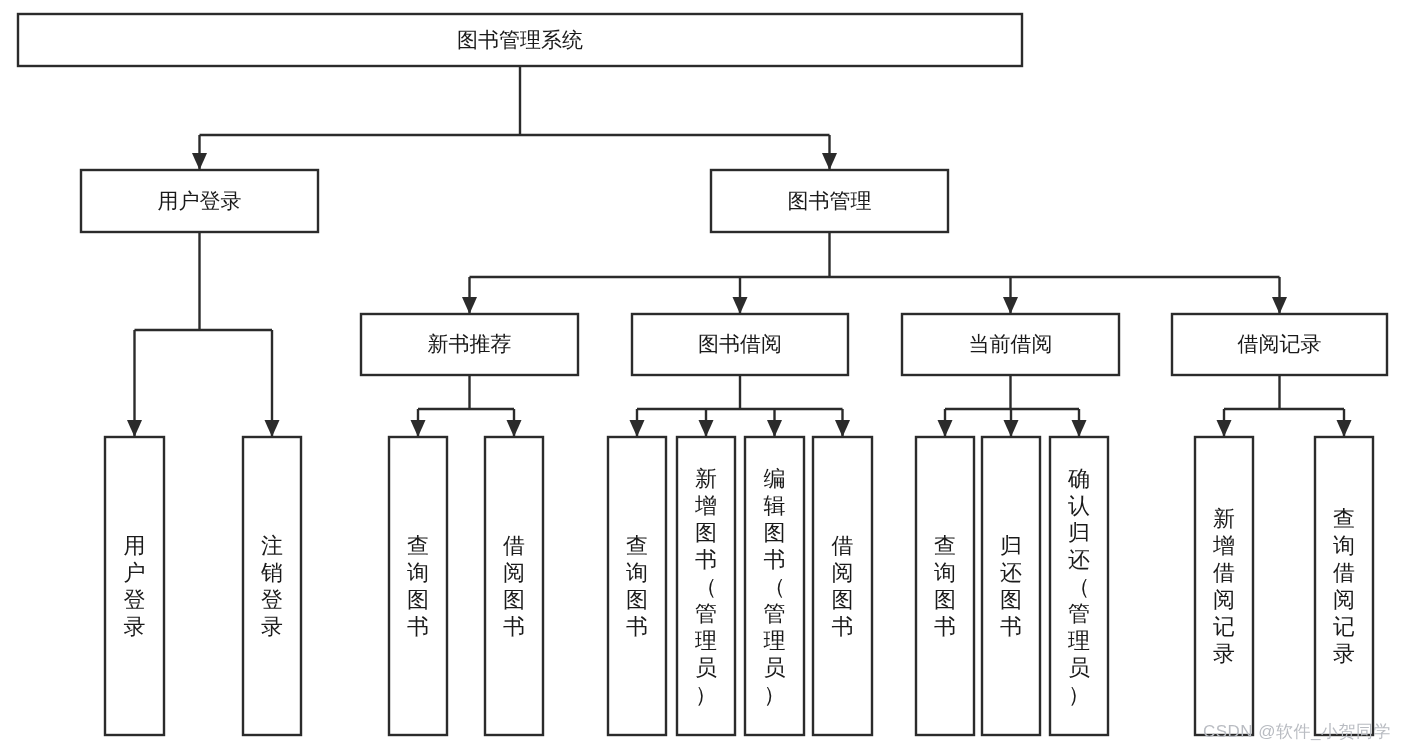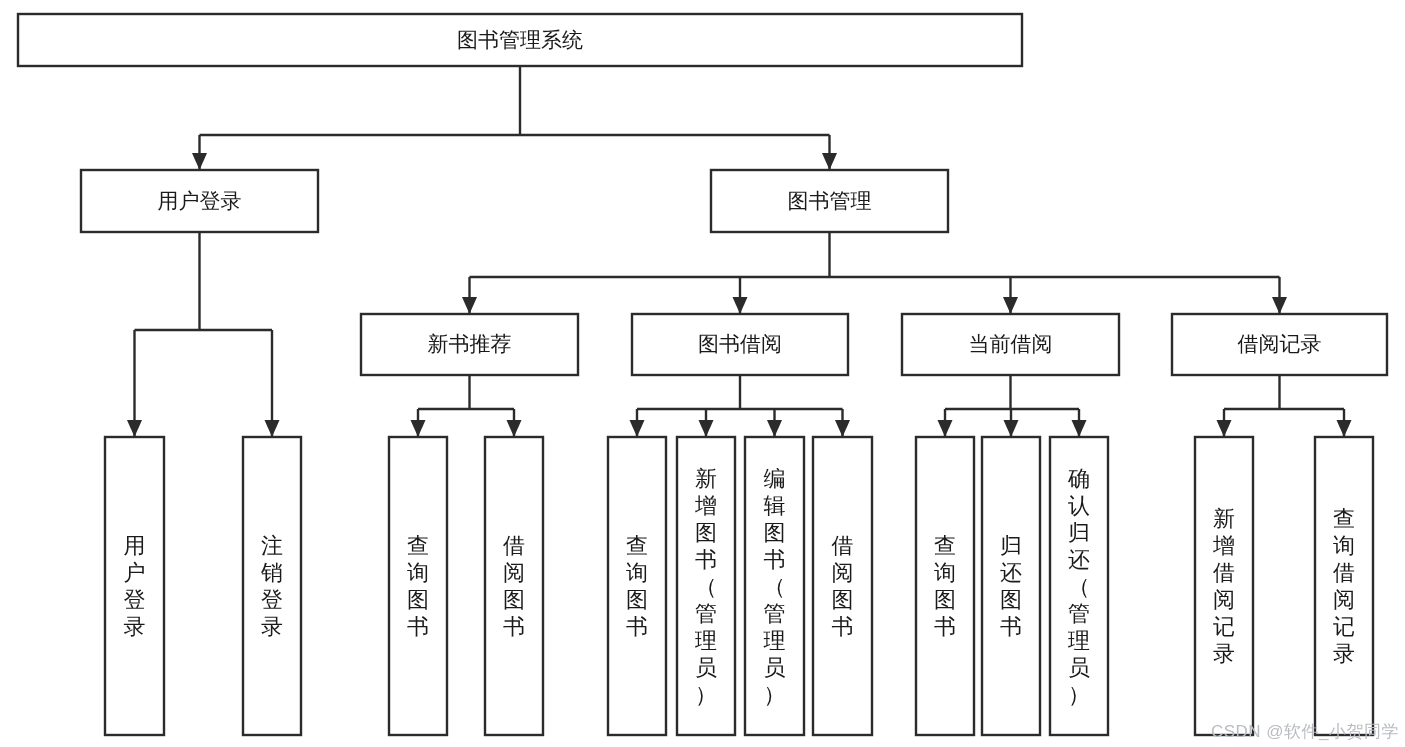--- a/index.html
+++ b/index.html
@@ -50,21 +50,21 @@
     dominant-baseline: middle;
   }
   .node-label-v {
     font-family: "Liberation Sans", "DejaVu Sans", sans-serif;
     font-size: 22px;
     fill: #1a1a1a;
     text-anchor: middle;
   }
   .watermark {
     position: absolute;
-    right: 6px;
+    right: 14px;
     bottom: 4px;
     font-family: "Liberation Sans", "DejaVu Sans", sans-serif;
     font-size: 17px;
     color: #b9bcc2;
     letter-spacing: 0.5px;
     white-space: nowrap;
     user-select: none;
   }
 </style>
 </head>

